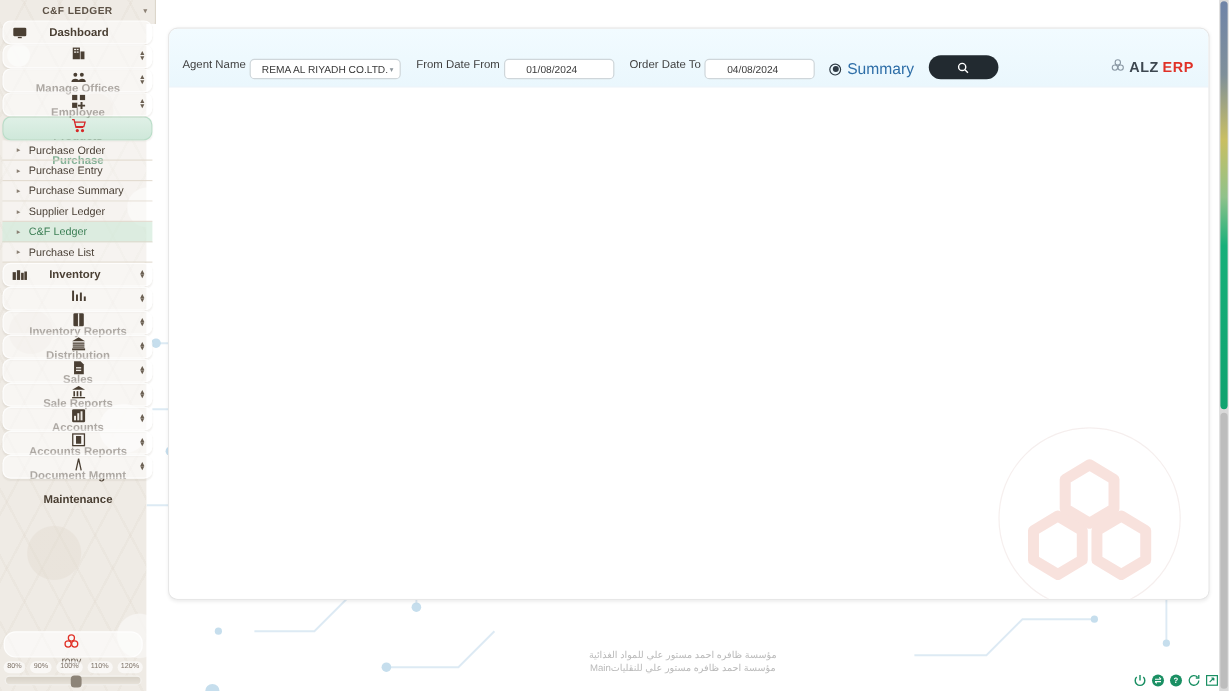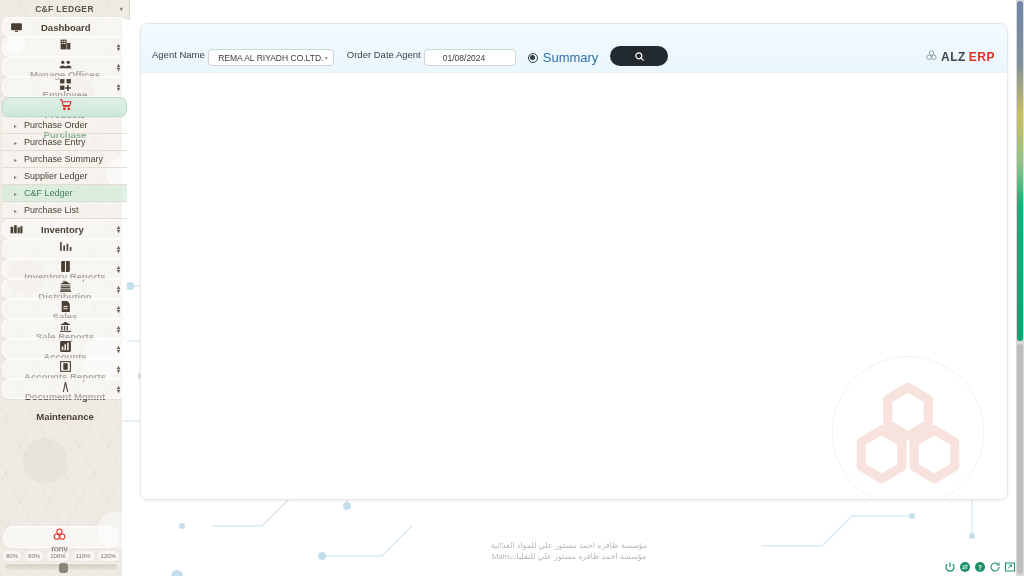--- a/index.html
+++ b/index.html
@@ -506,26 +506,32 @@
 
         <div class="field">
           <label>Agent Name</label>
           <div class="sel">
             <span>REMA AL RIYADH CO.LTD.</span>
             <span class="caret">▾</span>
           </div>
         </div>
 
         <div class="field">
-          <label>Order Date Agent</label>
+          <label>From Date From</label>
           <div class="inp">
             <span>01/08/2024</span>
           </div>
         </div>
 
+        <div class="field">
+          <label>Order Date To</label>
+          <div class="inp">
+            <span>04/08/2024</span>
+          </div>
+        </div>
 
         <div class="radio-wrap">
           <span class="radio">
               <i></i>
             </span>
           <span class="lbl">Summary</span>
         </div>
 
         <div class="search-btn">
           <span>

